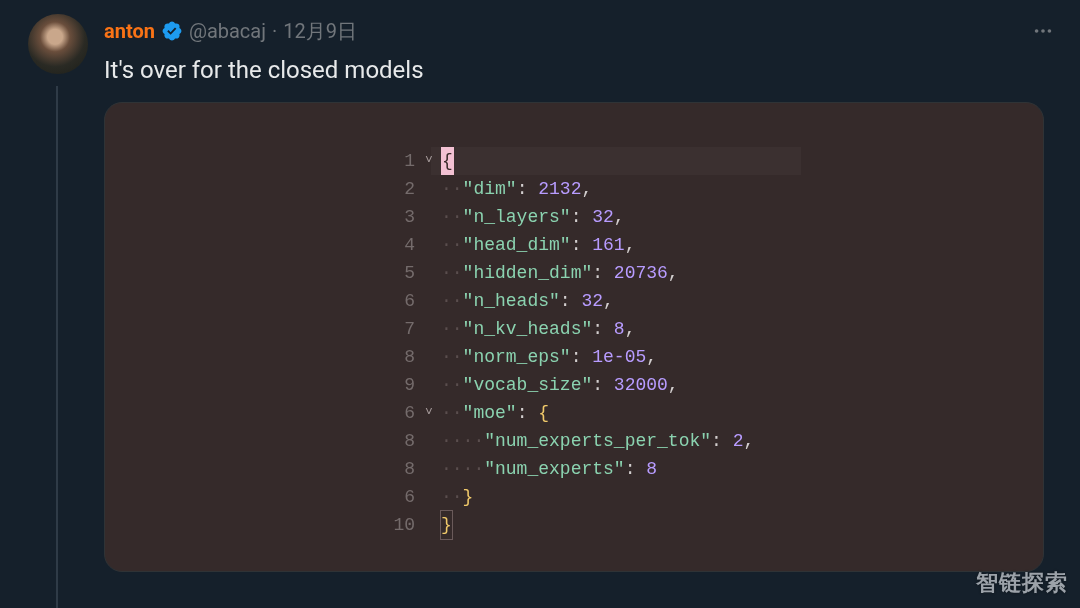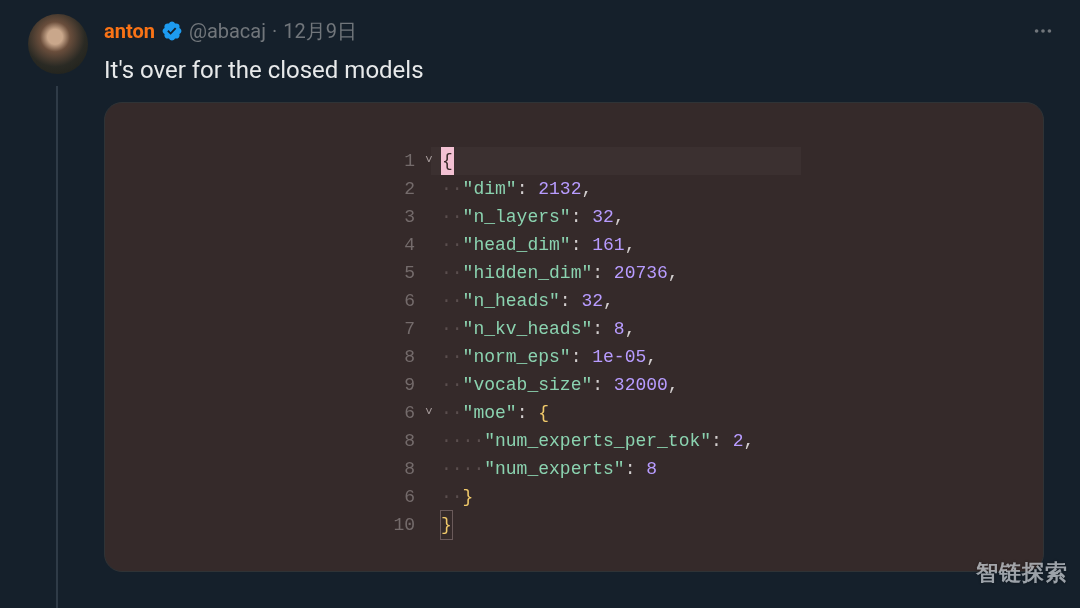--- a/index.html
+++ b/index.html
@@ -114,21 +114,21 @@
     position: absolute;
     left: 326px;
     top: 44px;
     width: 370px;
     height: 28px;
     background: rgba(255,255,255,0.03);
   }
   .watermark {
     position: absolute;
     right: 12px;
-    bottom: 20px;
+    bottom: 10px;
     color: #c9ced4;
     font-weight: 700;
     font-size: 22px;
     letter-spacing: 1px;
     opacity: 0.75;
     text-shadow: 0 0 3px rgba(0,0,0,0.6);
   }
 </style>
 </head>
 <body>

